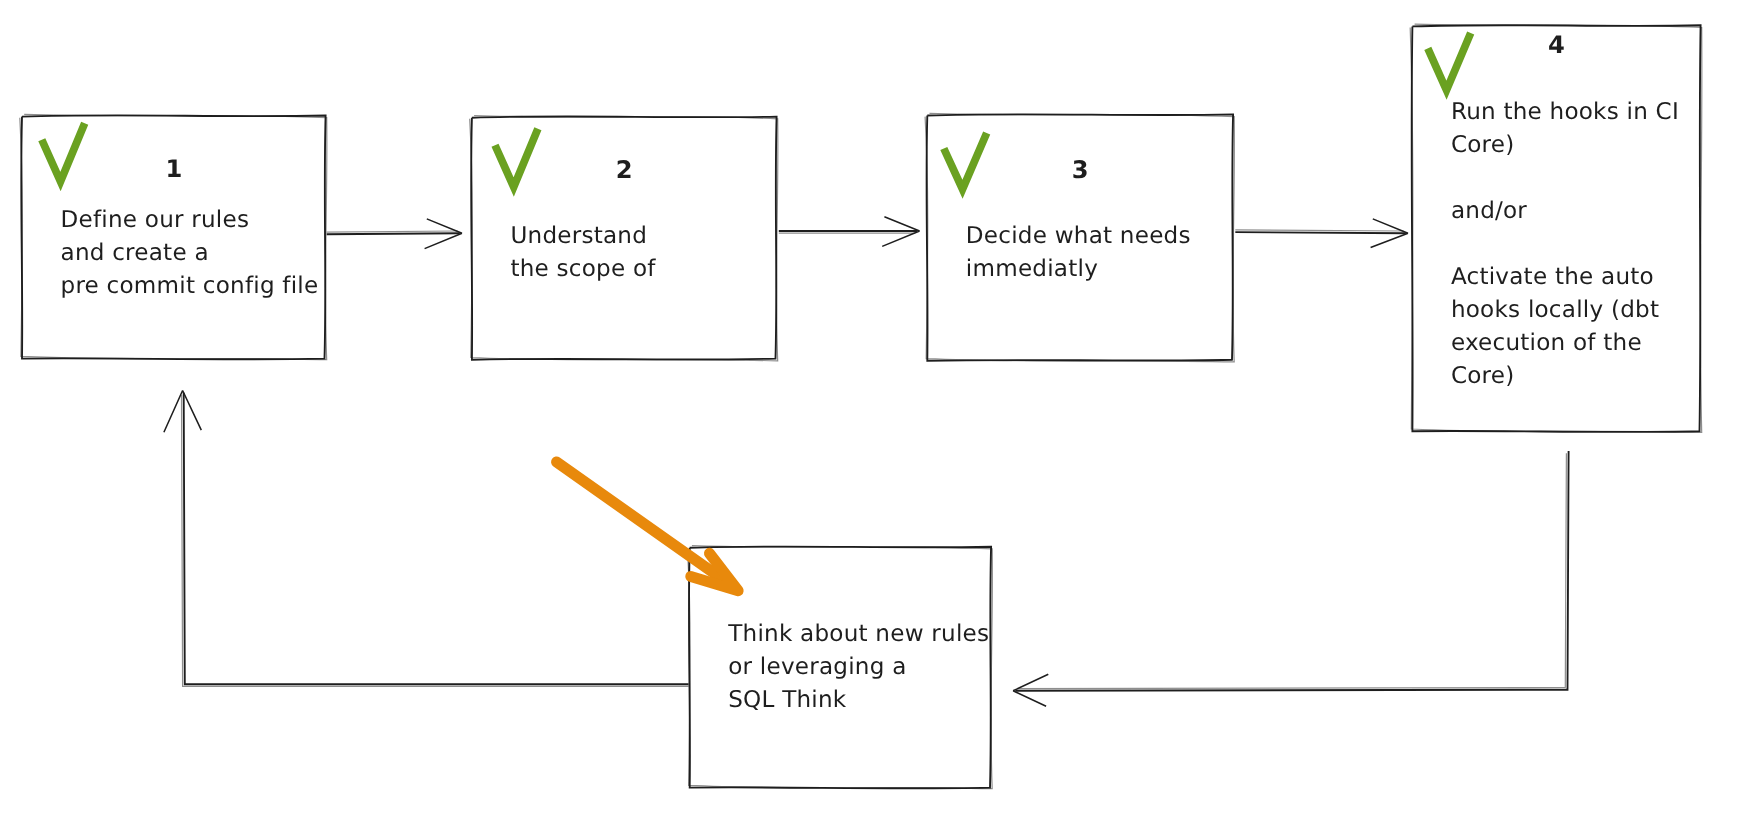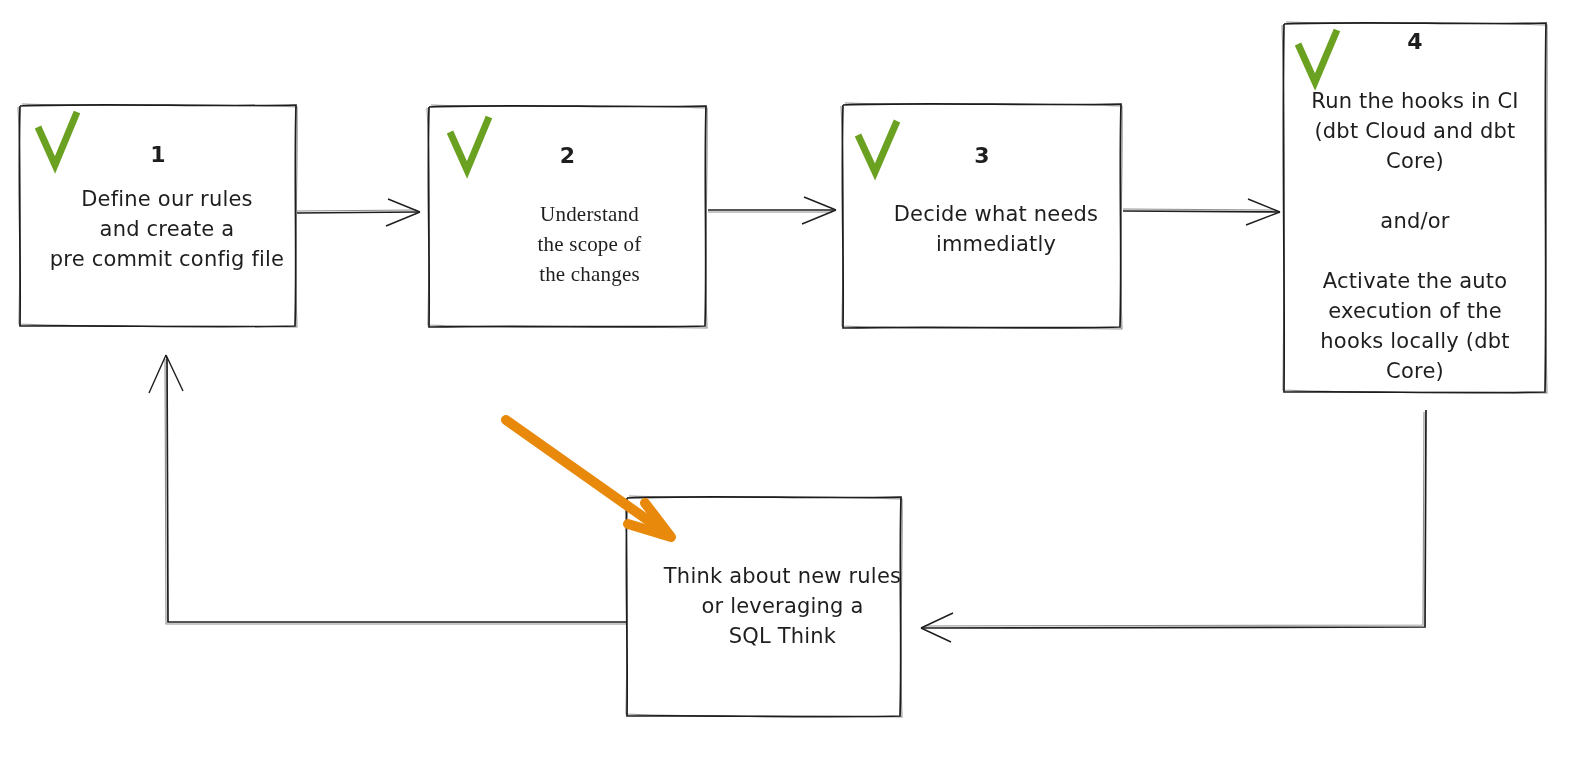--- a/index.html
+++ b/index.html
@@ -8,32 +8,33 @@
     background:var(--canvas,#ffffff);
     font-family:"DejaVu Sans",sans-serif;
     color:var(--ink,#1e1e1e);
   }
   #scene-svg{position:absolute;left:0;top:0;}
   .ink{stroke:var(--ink,#1e1e1e);fill:none;}
   .main{stroke-width:1.7;}
   .ghost{stroke-width:1.1;opacity:.5;}
   .thin{stroke-width:1.4;}
   .box-text{
-    position:absolute;text-align:center;
+    position:absolute;
     font-size:21px;line-height:30px;letter-spacing:.2px;
     color:var(--ink,#1e1e1e);
+    margin-left:36px;
   }
   .box-text .line{min-height:30px;}
   .box-num{
     position:absolute;text-align:center;
     font-size:22px;line-height:30px;font-weight:bold;
     color:var(--ink,#1e1e1e);
   }
   #label-step-1{left:19px;top:184px;width:296px;}
-  #label-step-2{left:428px;top:199px;width:323px;font-family:Liberation Serif, serif;}
+  #label-step-2{left:428px;top:199px;width:323px;}
   #label-step-3{left:842px;top:199px;width:308px;}
   #label-step-4{left:1283px;top:86px;width:264px;}
   #label-feedback{left:626px;top:561px;width:313px;}
   #num-step-1{left:19px;top:140px;width:278px;}
   #num-step-2{left:428px;top:141px;width:279px;}
   #num-step-3{left:842px;top:141px;width:280px;}
   #num-step-4{left:1283px;top:27px;width:264px;}
 </style>
 </head>
 <body>
@@ -113,38 +114,36 @@
 
 <div class="box-text" id="label-step-1">
   <div class="line">Define our rules</div>
   <div class="line">and create a</div>
   <div class="line">pre commit config file</div>
 </div>
 
 <div class="box-text" id="label-step-2">
   <div class="line">Understand</div>
   <div class="line">the scope of</div>
-  <div class="line">the changes</div>
 </div>
 
 <div class="box-text" id="label-step-3">
   <div class="line">Decide what needs</div>
   <div class="line">immediatly</div>
 </div>
 
 <div class="box-text" id="label-step-4">
   <div class="line">Run the hooks in CI</div>
-  <div class="line">(dbt Cloud and dbt</div>
   <div class="line">Core)</div>
   <div class="line"></div>
   <div class="line">and/or</div>
   <div class="line"></div>
   <div class="line">Activate the auto</div>
+  <div class="line">hooks locally (dbt</div>
   <div class="line">execution of the</div>
-  <div class="line">hooks locally (dbt</div>
   <div class="line">Core)</div>
 </div>
 
 <div class="box-text" id="label-feedback">
   <div class="line">Think about new rules</div>
   <div class="line">or leveraging a</div>
   <div class="line">SQL Think</div>
 </div>
 
 </body></html>

